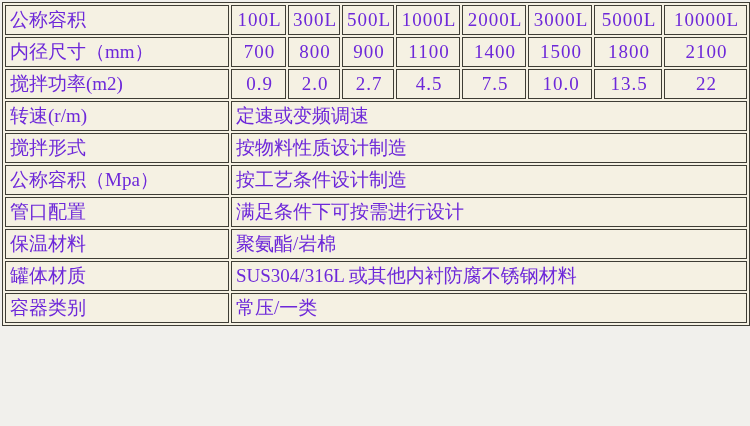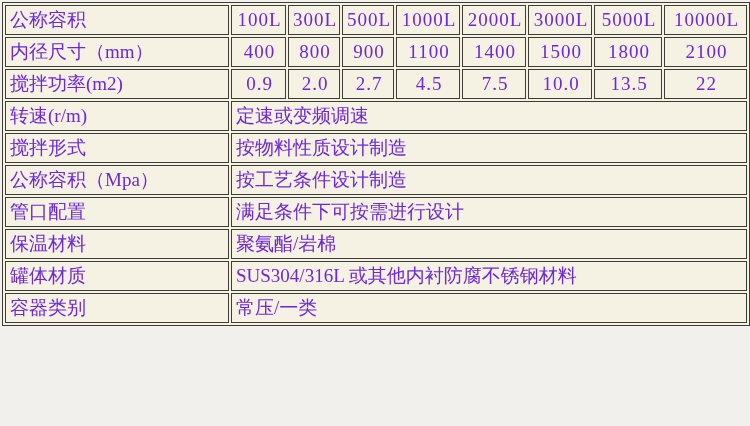--- a/index.html
+++ b/index.html
@@ -56,21 +56,21 @@
         <td class="num">300L</td>
         <td class="num">500L</td>
         <td class="num">1000L</td>
         <td class="num">2000L</td>
         <td class="num">3000L</td>
         <td class="num">5000L</td>
         <td class="num">10000L</td>
       </tr>
       <tr>
         <td>内径尺寸（mm）</td>
-        <td class="num">400</td>
+        <td class="num">700</td>
         <td class="num">800</td>
         <td class="num">900</td>
         <td class="num">1100</td>
         <td class="num">1400</td>
         <td class="num">1500</td>
         <td class="num">1800</td>
         <td class="num">2100</td>
       </tr>
       <tr>
         <td>搅拌功率(m2)</td>

